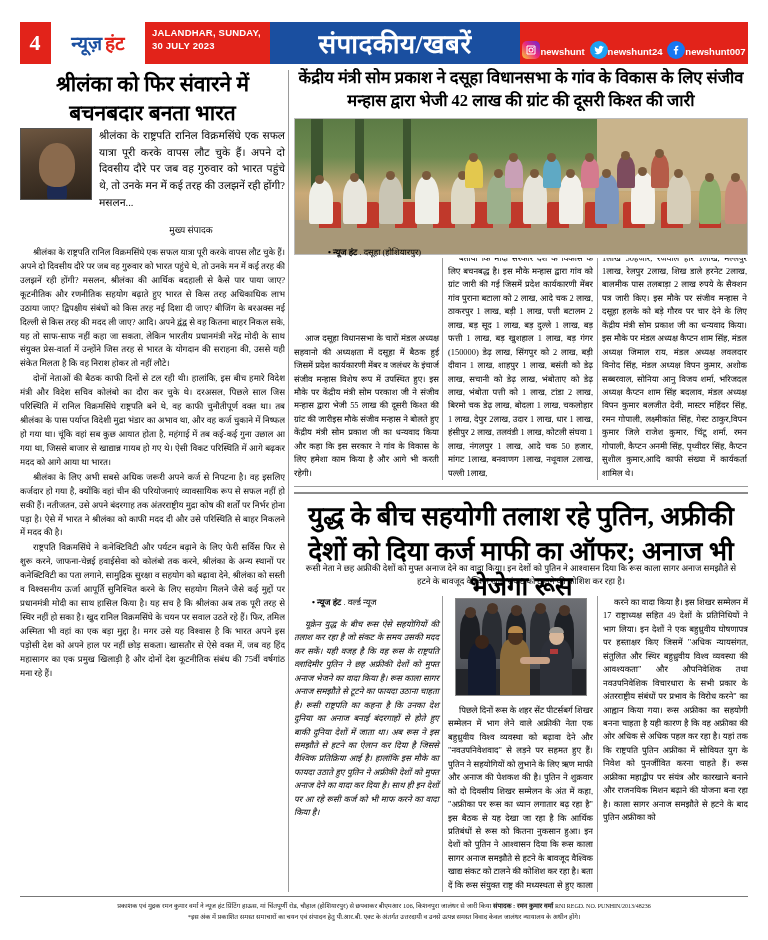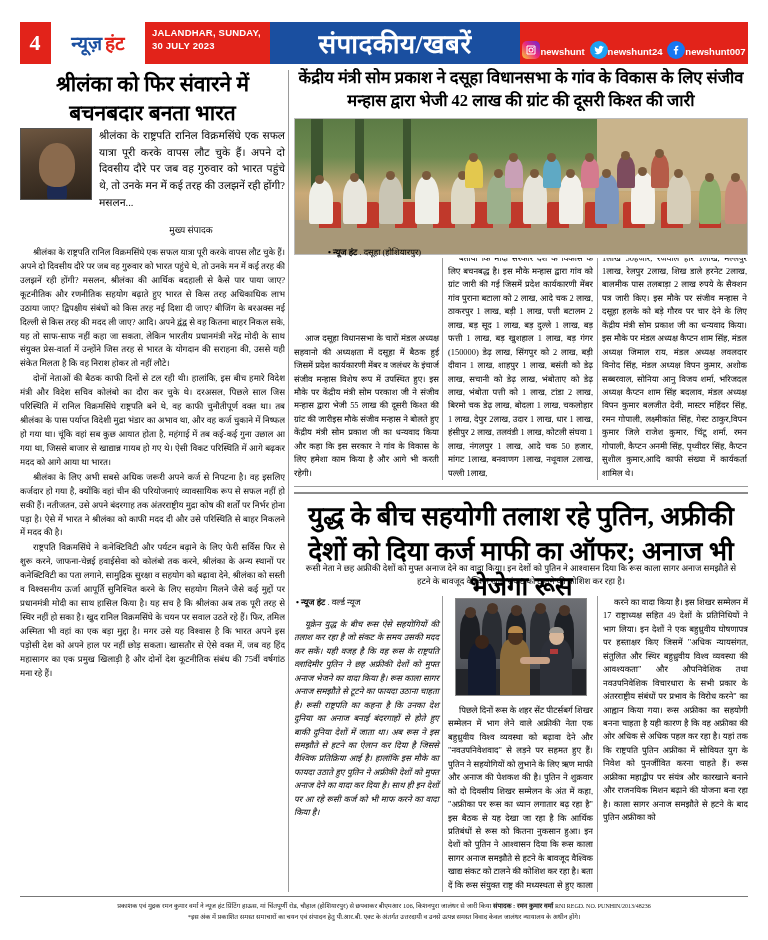--- a/index.html
+++ b/index.html
@@ -295,21 +295,21 @@
     </div>
     <div class="col">
       <p>पंधेर 1लाख, पम्मी केंटी 1लाख, रामलामा 1लाख 50हजार, रजवाल हार 1लाख, मल्लपुर 1लाख, रेलपुर 2लाख, शिख डाले हरनेट 2लाख, बालमीक पास तलबाड़ा 2 लाख रुपये के सैक्शन पत्र जारी किए। इस मौके पर संजीव मन्हास ने दसूहा हलके को बड़े गौरव पर चार देने के लिए केंद्रीय मंत्री सोम प्रकाश जी का धन्यवाद किया। इस मौके पर मंडल अध्यक्ष कैप्टन शाम सिंह, मंडल अध्यक्ष जिमाल राय, मंडल अध्यक्ष लवलदार विनोद सिंह, मंडल अध्यक्ष विपन कुमार, अशोक सब्बरवाल, सोनिया आनु विजय शर्मा, भरिजदल अध्यक्ष कैप्टन शाम सिंह बदलाव, मंडल अध्यक्ष विपन कुमार बलजीत देवी, मास्टर महिंदर सिंह, रमन गोपाली, लक्ष्मीकांत सिंह, गेस्ट ठाकुर,विपन कुमार जिले राजेश कुमार, चिंटू शर्मा, रमन गोपाली, कैप्टन अनमी सिंह, पृथ्वीदर सिंह, कैप्टन सुशील कुमार,आदि काफी संख्या में कार्यकर्ता शामिल थे।</p>
     </div>
   </div>
 
   <div class="art2-rule"></div>
   <div class="art2-head">युद्ध के बीच सहयोगी तलाश रहे पुतिन, अफ्रीकी देशों को दिया कर्ज माफी का ऑफर; अनाज भी भेजेगा रूस</div>
   <div class="art2-sub">रूसी नेता ने छह अफ्रीकी देशों को मुफ्त अनाज देने का वादा किया। इन देशों को पुतिन ने आश्वासन दिया कि रूस काला सागर अनाज समझौते से हटने के बावजूद वैश्विक खाद्य संकट को टालने की कोशिश कर रहा है।</div>
 
-  <div style="position:absolute; left:296px; top:596px;text-align:center;" class="byline">
+  <div style="position:absolute; left:312px; top:596px;text-align:center;" class="byline">
     <span class="dot">•</span>
     <span class="brand">न्यूज हंट</span>
     <span>.</span>
     <span>वर्ल्ड न्यूज</span>
   </div>
 
   <div class="art2-photo">
     <div style="position:absolute;left:0;bottom:0;width:100%;height:26px;background:#23252a;"></div>
     <div style="position:absolute;left:4px;top:14px;width:20px;height:46px;background:#1d1f24;border-radius:40% 40% 6% 6%;"></div>
     <div style="position:absolute;left:9px;top:8px;width:11px;height:11px;border-radius:50%;background:#4a3528;"></div>

